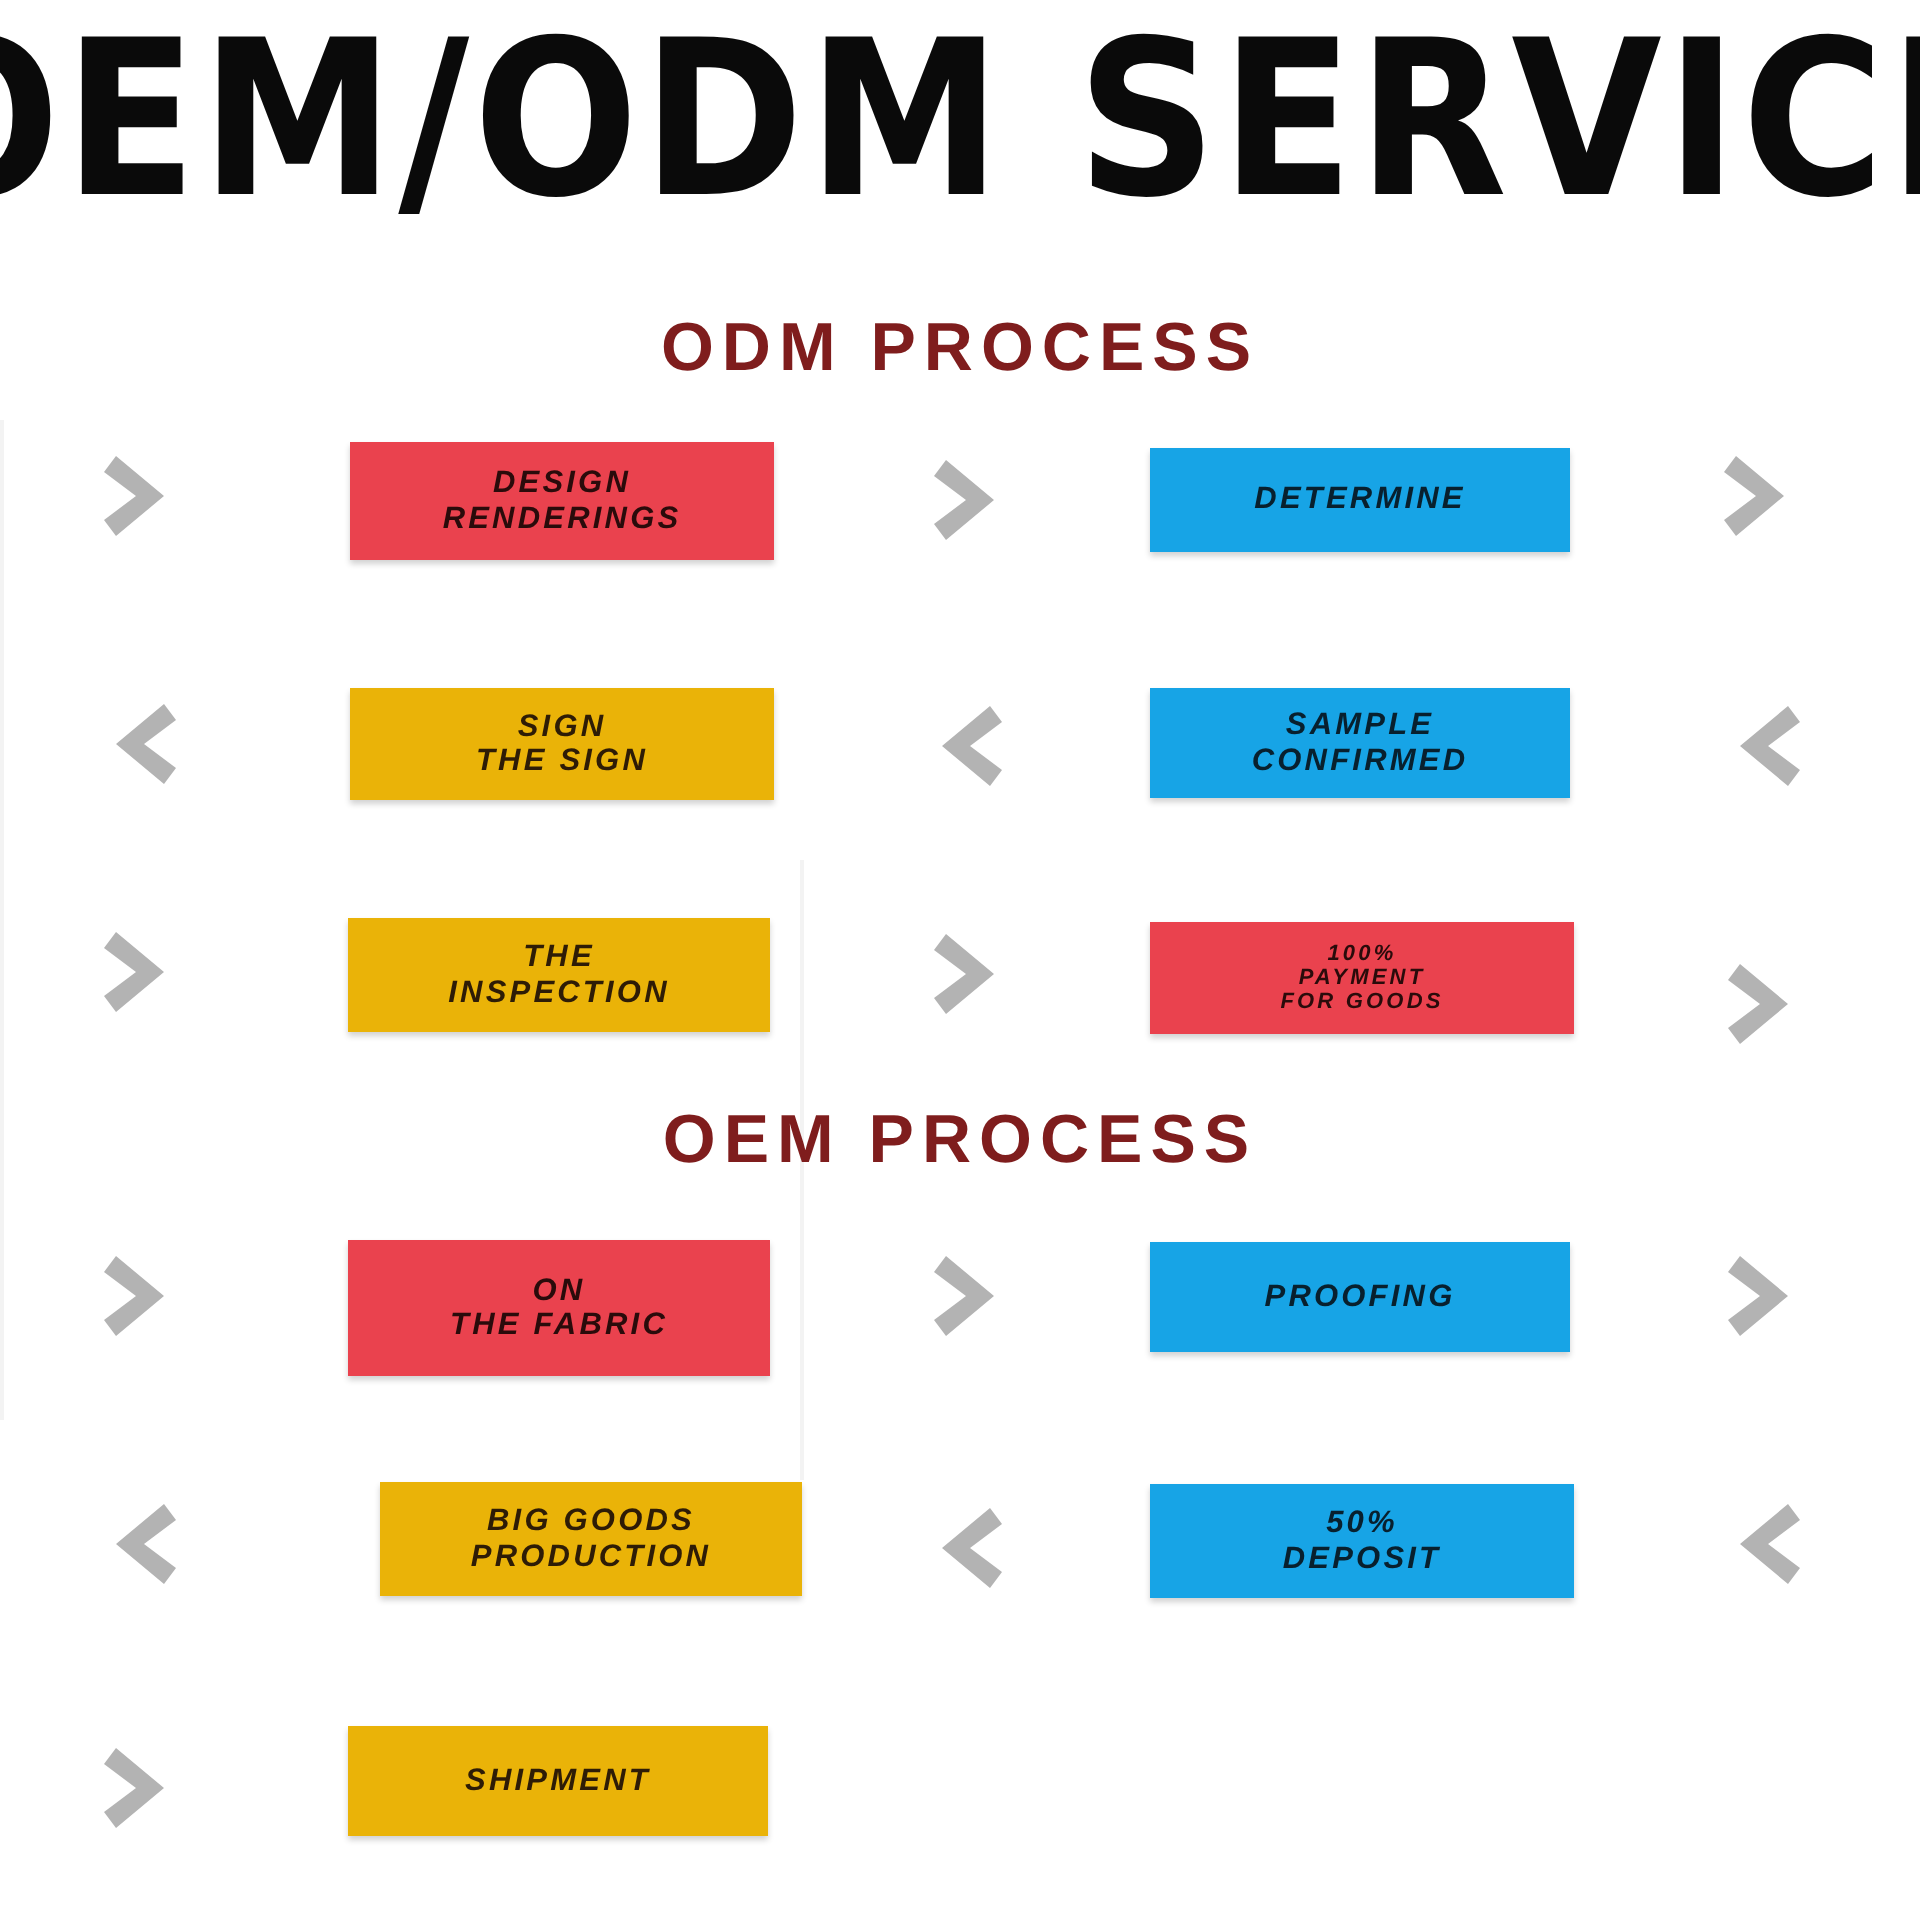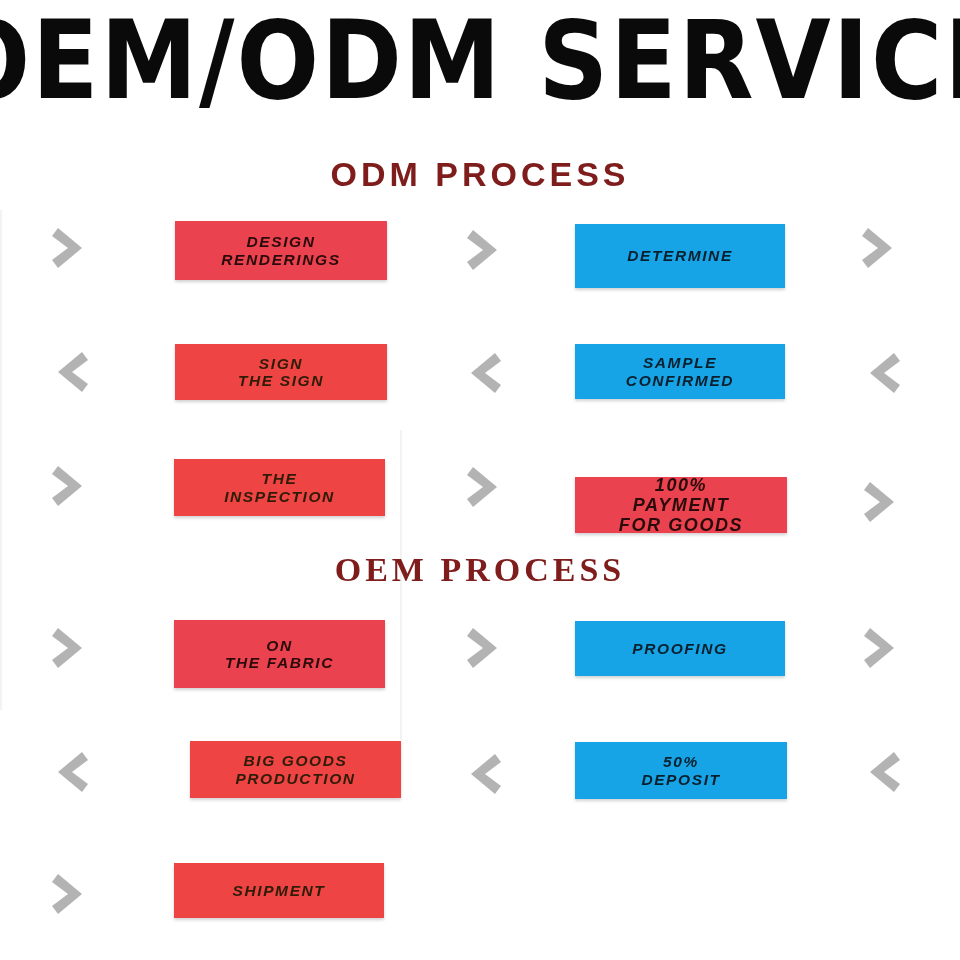--- a/index.html
+++ b/index.html
@@ -38,21 +38,21 @@
     position:absolute;
     width:960px;
     text-align:center;
     font-family:"Liberation Sans", sans-serif;
     font-weight:700;
     font-size:34px;
     letter-spacing:4px;
     color:#7f1d1d;
   }
   #odm-heading{top:155px;}
-  #oem-heading{top:551px;font-family:Liberation Serif, serif;}
+  #oem-heading{top:551px;}
 
   
   .pbox{
     position:absolute;
     display:flex;
     align-items:center;
     text-align:center;
     box-sizing:border-box;
     padding:4px 6px;
     font-family:"Liberation Sans", sans-serif;
@@ -60,24 +60,24 @@
     color:#1b1208;
     letter-spacing:1.6px;
     line-height:1.12;
     box-shadow:0 2px 3px rgba(0,0,0,0.18);
     font-style:italic;
   }
   .pbox .lines{width:100%;}
   .pbox .ln{display:block;white-space:nowrap;}
   .c-red{background:#ea424e;color:#2a0b0b;}
   .c-blue{background:#17a4e6;color:#08202e;}
-  .c-orange{background:#ef4444;color:#2e1c06;}
+  .c-orange{background:#eab308;color:#2e1c06;}
 
   .fs-15{font-size:15.5px;}
-  .fs-13{font-size:18px;margin-top:16px;}
+  .fs-13{font-size:11px;}
 
   
   .chev{
     position:absolute;
     width:40px;height:48px;
     color:#b3b3b3;
   }
   .chev svg{display:block;width:100%;height:100%;}
 
   
@@ -109,21 +109,21 @@
       <span class="ln">RENDERINGS</span>
     </span>
   </div>
 
   <div class="chev" style="left:465px;top:226px;">
     <svg viewBox="0 0 40 48" aria-hidden="true">
       <path d="M8 4 L32 24 L8 44 L2 36 L18 24 L2 12 Z" fill="currentColor"></path>
     </svg>
   </div>
 
-  <div class="pbox c-blue fs-15" style="left:575px;top:224px;width:210px;height:64px;">
+  <div class="pbox c-blue fs-15" style="left:575px;top:224px;width:210px;height:52px;">
     <span class="lines">
       <span class="ln">DETERMINE</span>
     </span>
   </div>
 
   <div class="chev" style="left:860px;top:224px;">
     <svg viewBox="0 0 40 48" aria-hidden="true">
       <path d="M8 4 L32 24 L8 44 L2 36 L18 24 L2 12 Z" fill="currentColor"></path>
     </svg>
   </div>

